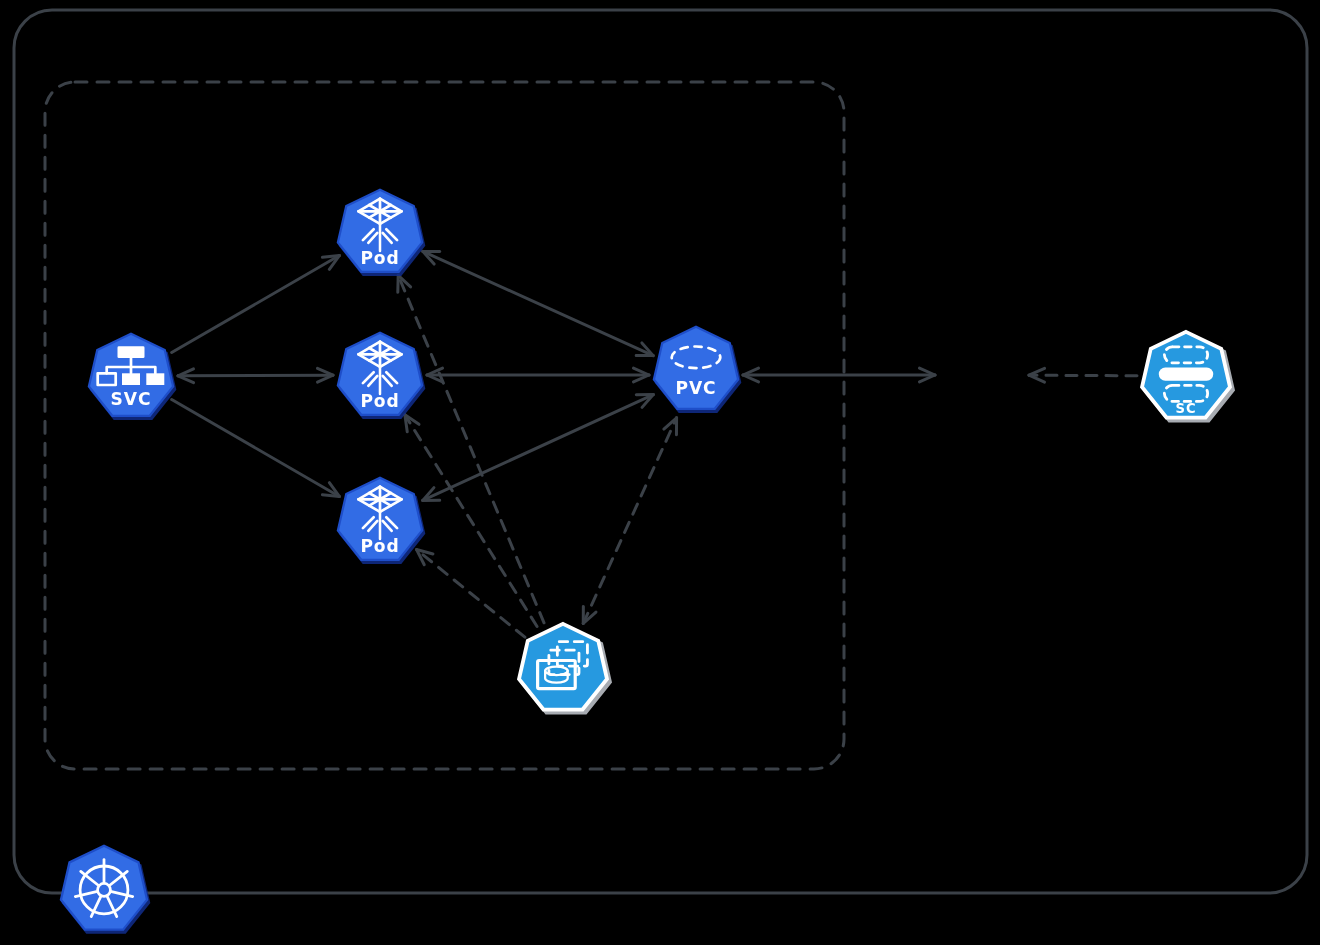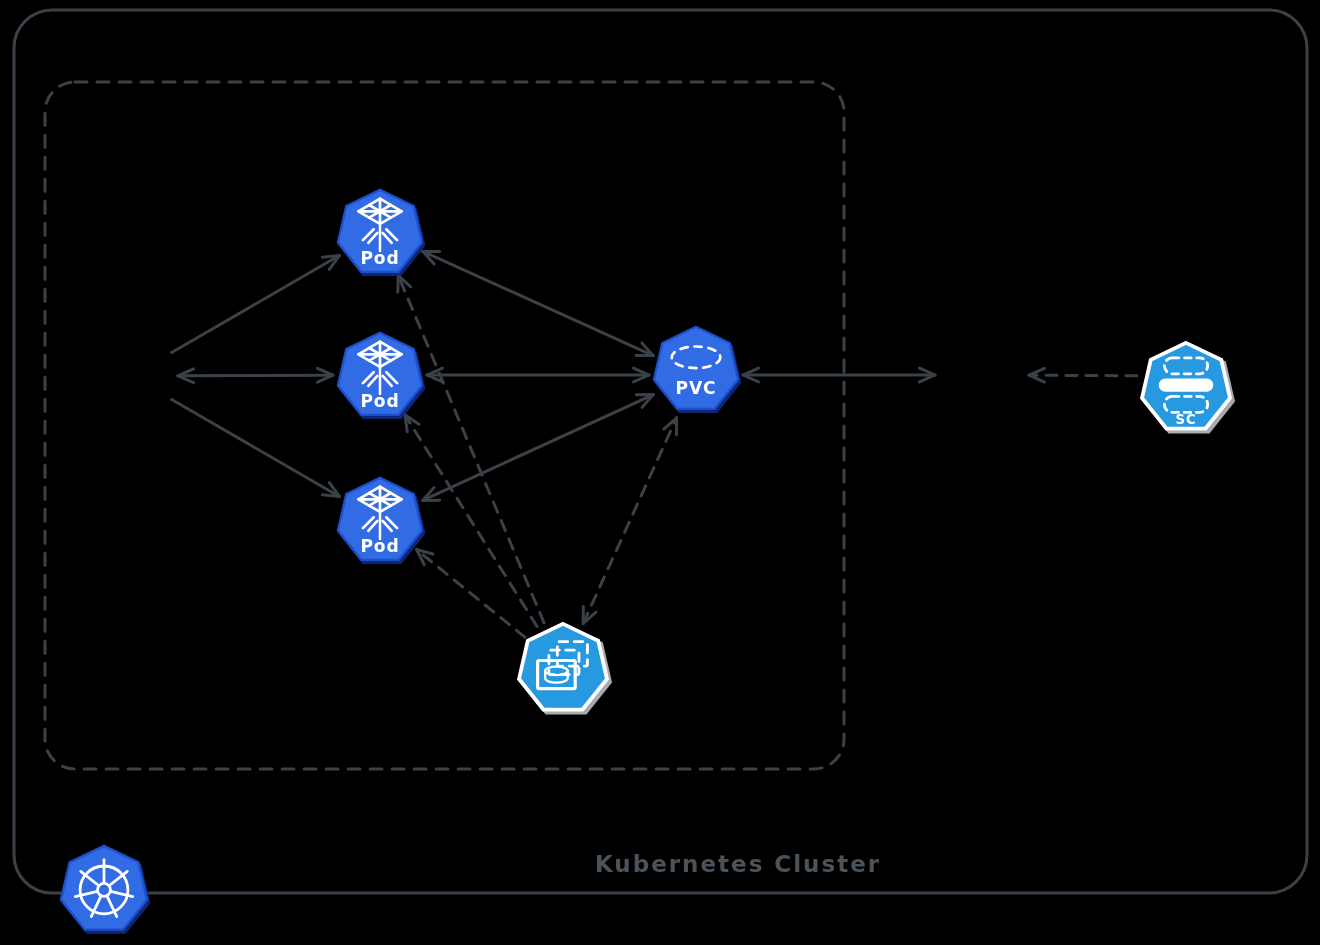--- a/index.html
+++ b/index.html
@@ -98,20 +98,31 @@
       <g>
         <line x1="583.2533951109834" y1="623.3816182893373" x2="676.57327407722" y2="417.79722327349276" stroke="#3b4148" stroke-width="3" stroke-linecap="round" stroke-dasharray="11 9"></line>
         <line x1="676.57327407722" y1="417.79722327349276" x2="663.8452135761473" y2="429.06649458449743" stroke="#3b4148" stroke-width="3" stroke-linecap="round"></line>
         <line x1="676.57327407722" y1="417.79722327349276" x2="676.4693521965196" y2="434.79690563060495" stroke="#3b4148" stroke-width="3" stroke-linecap="round"></line>
         <line x1="583.2533951109834" y1="623.3816182893373" x2="595.9814556120562" y2="612.1123469783327" stroke="#3b4148" stroke-width="3" stroke-linecap="round"></line>
         <line x1="583.2533951109834" y1="623.3816182893373" x2="583.3573169916839" y2="606.3819359322251" stroke="#3b4148" stroke-width="3" stroke-linecap="round"></line>
       </g>
     </svg>
 
 
+  <div class="node royal" style="left: 86px; top: 331px; width: 90px; height: 90px;">
+    <svg viewBox="0 0 100 100">
+      <polygon class="hept" points="50,3 87.5,21.1 96.8,61.7 70.8,94.2 29.2,94.2 3.2,61.7 12.5,21.1"></polygon>
+      <rect class="glyph-fill" x="35" y="17" width="30" height="13" rx="1.5"></rect>
+      <path class="glyph" d="M50 30 V40 M23 40 H77 M23 40 V47 M50 40 V47 M77 40 V47"></path>
+      <rect class="glyph" x="13" y="47" width="20" height="13" stroke-width="2.6"></rect>
+      <rect class="glyph-fill" x="40" y="47" width="20" height="13"></rect>
+      <rect class="glyph-fill" x="67" y="47" width="20" height="13"></rect>
+      <text class="icon-label" x="50" y="82" font-size="19">SVC</text>
+    </svg>
+  </div>
 
   <div class="node royal" style="left: 335px; top: 187px; width: 90px; height: 90px;">
     <svg viewBox="0 0 100 100">
       <polygon class="hept" points="50,3 87.5,21.1 96.8,61.7 70.8,94.2 29.2,94.2 3.2,61.7 12.5,21.1"></polygon>
       <g class="glyph" stroke-width="2.2">
         <path d="M50 13 L74 27 L50 41 L26 27 Z"></path>
         <path d="M38 20 L62 34 M62 20 L38 34 M50 13 L50 41 M26 27 L74 27"></path>
         <path d="M50 41 V71" stroke-width="2.8"></path>
         <path d="M43 47 L31 59 M47 51 L37 62 M57 47 L69 59 M53 51 L63 62"></path>
       </g>
@@ -147,21 +158,21 @@
 
   <div class="node royal" style="left: 651px; top: 324px; width: 90px; height: 90px;">
     <svg viewBox="0 0 100 100">
       <polygon class="hept" points="50,3 87.5,21.1 96.8,61.7 70.8,94.2 29.2,94.2 3.2,61.7 12.5,21.1"></polygon>
       <ellipse class="glyph" cx="50" cy="37" rx="27" ry="12" stroke-width="3.5" stroke-dasharray="8 7.5"></ellipse>
       <text class="icon-label" x="50" y="78" font-size="19">PVC</text>
     </svg>
   </div>
 
 
-  <div class="node light" style="left: 1139px; top: 340px; width: 94px; height: 94px;">
+  <div class="node light" style="left: 1139px; top: 329px; width: 94px; height: 94px;">
     <svg viewBox="0 0 100 100">
       <polygon class="hept" points="50,3 87.5,21.1 96.8,61.7 70.8,94.2 29.2,94.2 3.2,61.7 12.5,21.1"></polygon>
       <rect class="glyph" x="27" y="19" width="46" height="17" rx="8.5" stroke-dasharray="7 6"></rect>
       <rect class="glyph-fill" x="21" y="41" width="58" height="14" rx="7"></rect>
       <rect class="glyph" x="27" y="60" width="46" height="17" rx="8.5" stroke-dasharray="7 6"></rect>
       <text class="icon-label" x="50" y="89" font-size="14">SC</text>
     </svg>
   </div>
 
   <div class="node light" style="left: 516px; top: 621px; width: 94px; height: 94px;">
@@ -187,15 +198,14 @@
         <path d="M56.6 45.7 L75.3 30.8"></path>
         <path d="M58.3 52.9 L81.2 58.2"></path>
         <path d="M53.7 58.6 L63.9 80"></path>
         <path d="M46.3 58.6 L36.1 80"></path>
         <path d="M41.7 52.9 L18.8 58.2"></path>
         <path d="M43.4 45.7 L24.7 30.8"></path>
       </g>
     </svg>
   </div>
 
-  <div class="cluster-label" style="left: 738px; top: 851px;">Kubernetes Cluster</div>
 
 </div>
 
 </body></html>

